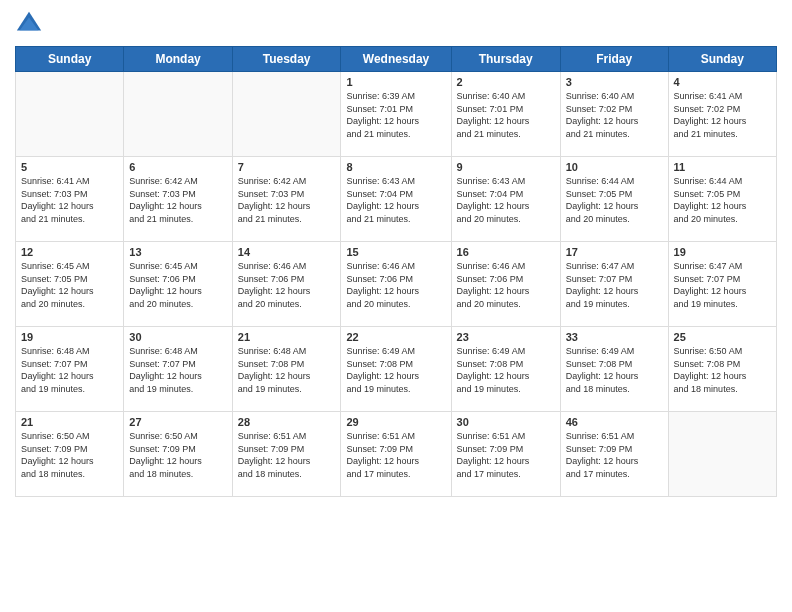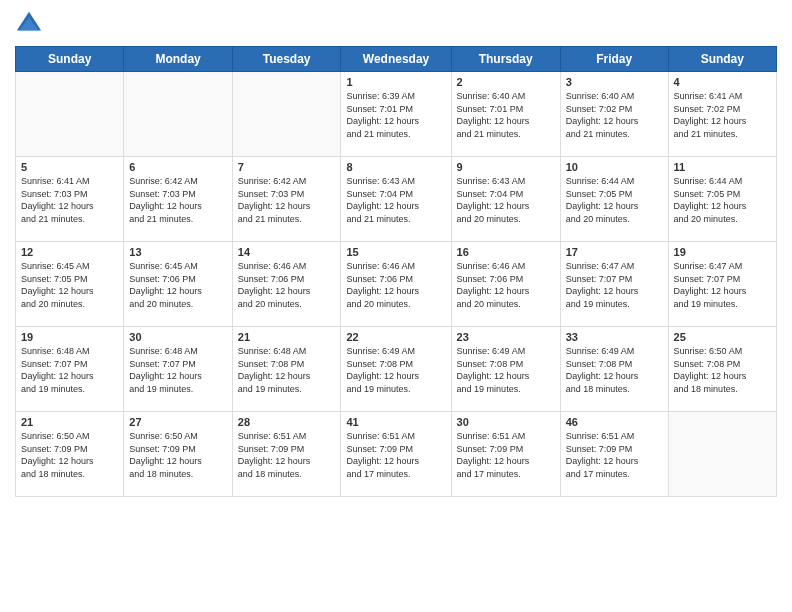--- a/index.html
+++ b/index.html
@@ -251,21 +251,21 @@
           </td>
           <td>
             <span class="day-num">27</span>
             <div class="day-info">Sunrise: 6:50 AM<br>Sunset: 7:09 PM<br>Daylight: 12 hours<br>and 18 minutes.</div>
           </td>
           <td>
             <span class="day-num">28</span>
             <div class="day-info">Sunrise: 6:51 AM<br>Sunset: 7:09 PM<br>Daylight: 12 hours<br>and 18 minutes.</div>
           </td>
           <td>
-            <span class="day-num">41</span>
+            <span class="day-num">29</span>
             <div class="day-info">Sunrise: 6:51 AM<br>Sunset: 7:09 PM<br>Daylight: 12 hours<br>and 17 minutes.</div>
           </td>
           <td>
             <span class="day-num">30</span>
             <div class="day-info">Sunrise: 6:51 AM<br>Sunset: 7:09 PM<br>Daylight: 12 hours<br>and 17 minutes.</div>
           </td>
           <td>
             <span class="day-num">46</span>
             <div class="day-info">Sunrise: 6:51 AM<br>Sunset: 7:09 PM<br>Daylight: 12 hours<br>and 17 minutes.</div>
           </td>

